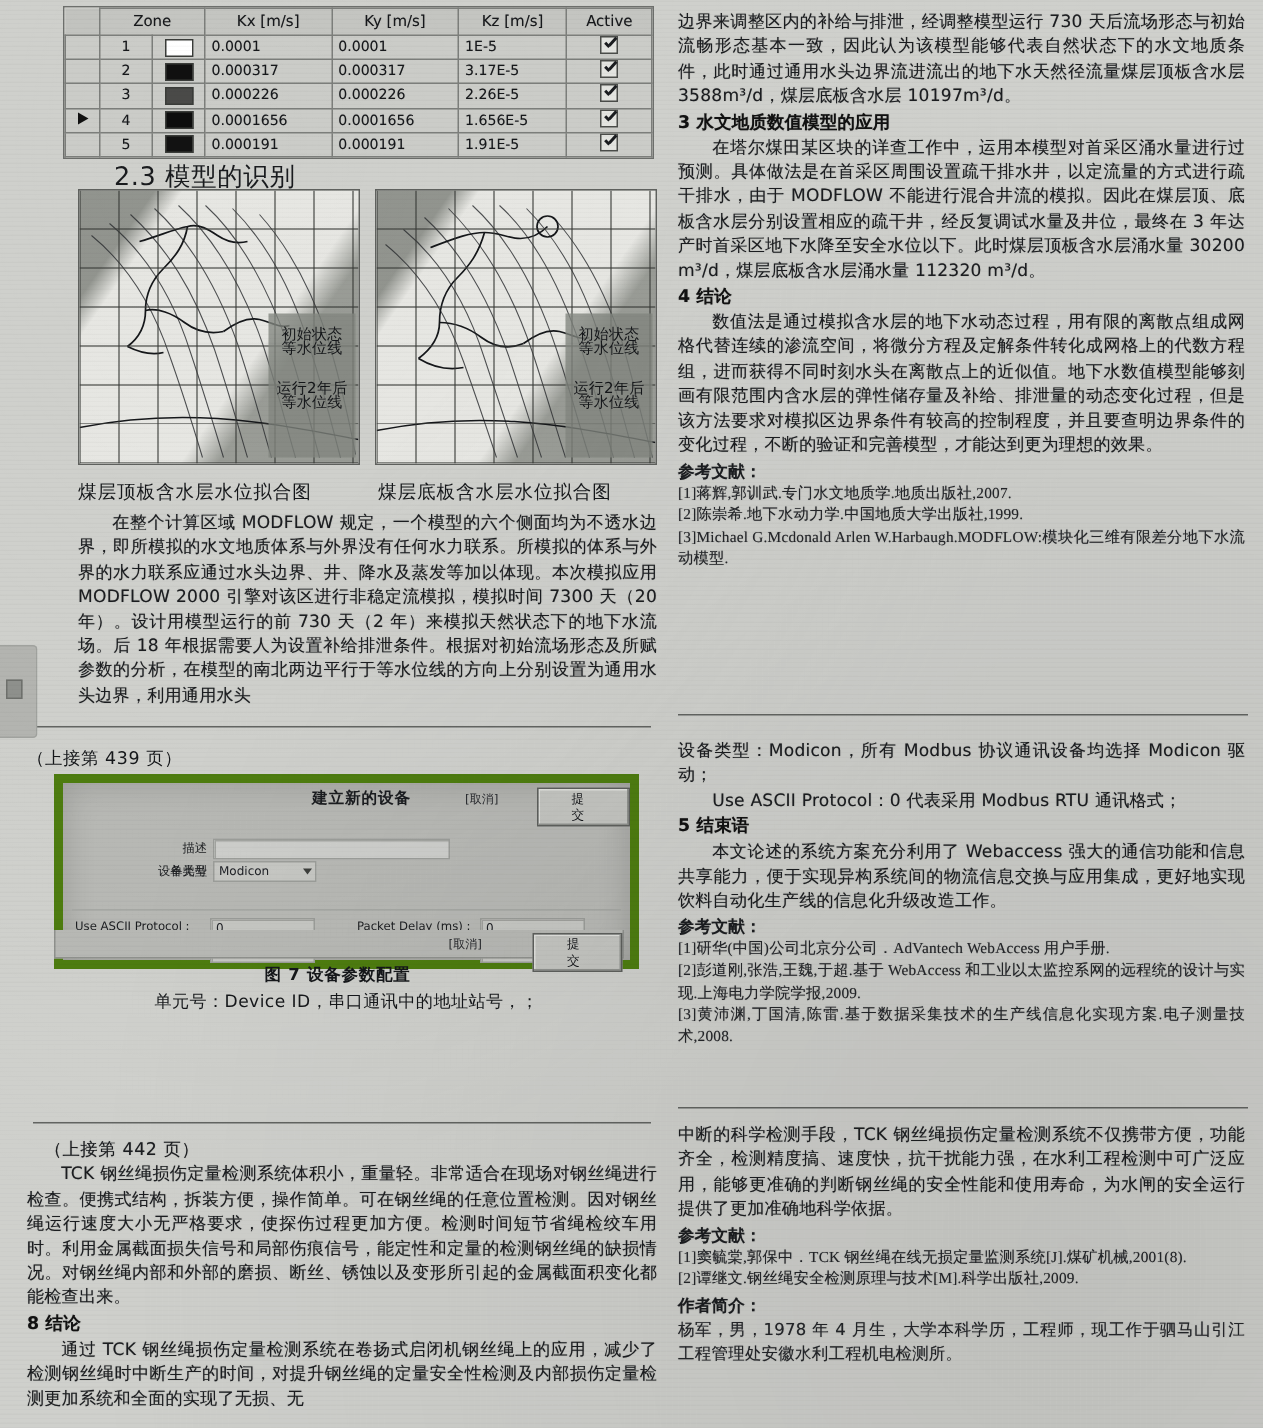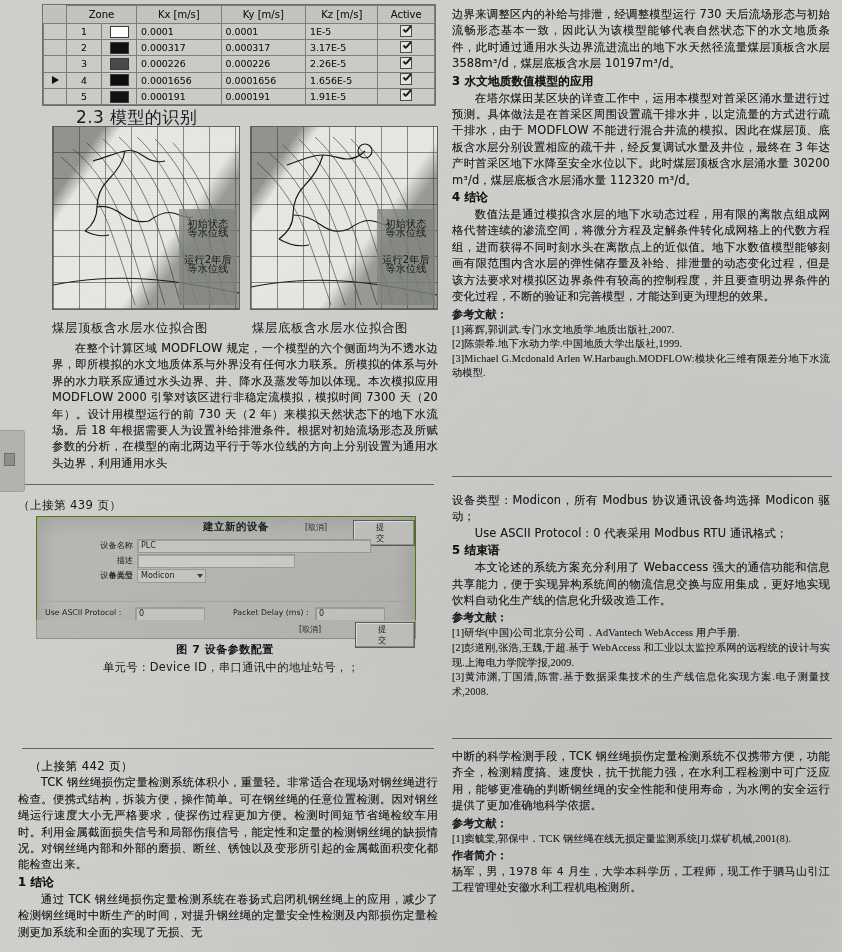--- a/index.html
+++ b/index.html
@@ -99,21 +99,21 @@
   }
 
   
   #mid-left{position:absolute;left:18px;top:498px;width:420px;}
   #mid-right{position:absolute;left:452px;top:492px;width:378px;}
   .contline{font-size:11.6px;letter-spacing:.4px;}
   .subhead{font-size:12px;letter-spacing:.5px;}
 
   .dlg{
     position:absolute;left:36px;top:516px;width:378px;height:118px;
-    background:#b7b8b4;border:1px solid #4d7c0f;
+    background:#b7b8b4;border:6px solid #4d7c0f;
     box-shadow:inset 0 0 22px rgba(0,0,0,.16);
     font-size:8.2px;color:#1a1c1f;
   }
   .dlg .hdr{position:absolute;left:0;top:2px;width:100%;height:17px;}
   .dlg .hdr .t{position:absolute;left:166px;top:1px;font-size:10.4px;font-weight:bold;letter-spacing:.6px;}
   .dlg .hdr .cancel{position:absolute;left:268px;top:3px;font-size:8px;color:#2a2c30;}
   .dlg .hdr .submit{position:absolute;left:316px;top:1px;}
   .btn{
     display:inline-block;padding:1px 22px;font-size:8.4px;background:#c3c4c0;
     border:1px solid #5d5f5c;color:#15171a;box-shadow:inset -1px -1px 0 #8f918d, inset 1px 1px 0 #dfe0dc;
@@ -313,24 +313,20 @@
 
     <div class="dlg">
       <div class="hdr">
         <div class="t">建立新的设备</div>
         <div class="cancel lnk">[取消]</div>
         <div class="submit">
           <span class="btn">提交</span>
         </div>
       </div>
 
-      <div class="frow" style="left:0;top:22px;width:372px;">
-        <div class="flbl" style="right:276px;">设备名称</div>
-        <div class="fin" style="left:100px;width:226px;">PLC</div>
-      </div>
       <div class="frow" style="left:0;top:37px;width:372px;">
         <div class="flbl" style="right:276px;">描述</div>
         <div class="fin" style="left:100px;width:150px;background:#cdcecb;"></div>
       </div>
       <div class="frow" style="left:0;top:52px;width:372px;">
         <div class="flbl" style="right:276px;">单元号</div>
         <div class="fin" style="left:100px;width:36px;">1</div>
       </div>
       <div class="frow" style="left:0;top:52px;width:372px;">
         <div class="flbl" style="right:276px;">设备类型</div>
@@ -378,29 +374,30 @@
     </div>
   </div>
 
   <div class="rule" style="left:22px;top:748px;width:412px;"></div>
   <div class="rule" style="left:452px;top:738px;width:380px;"></div>
 
   <div>
     <div id="bot-left" class="body-txt">
       <div class="contline" style="text-indent:1em;">（上接第 442 页）</div>
       <p>TCK 钢丝绳损伤定量检测系统体积小，重量轻。非常适合在现场对钢丝绳进行检查。便携式结构，拆装方便，操作简单。可在钢丝绳的任意位置检测。因对钢丝绳运行速度大小无严格要求，使探伤过程更加方便。检测时间短节省绳检绞车用时。利用金属截面损失信号和局部伤痕信号，能定性和定量的检测钢丝绳的缺损情况。对钢丝绳内部和外部的磨损、断丝、锈蚀以及变形所引起的金属截面积变化都能检查出来。</p>
-      <div class="h-sec">1 结论</div>
+      <div class="h-sec">8 结论</div>
       <p>通过 TCK 钢丝绳损伤定量检测系统在卷扬式启闭机钢丝绳上的应用，减少了检测钢丝绳时中断生产的时间，对提升钢丝绳的定量安全性检测及内部损伤定量检测更加系统和全面的实现了无损、无</p>
     </div>
 
     <div id="bot-right" class="body-txt">
       <p class="noind">中断的科学检测手段，TCK 钢丝绳损伤定量检测系统不仅携带方便，功能齐全，检测精度搞、速度快，抗干扰能力强，在水利工程检测中可广泛应用，能够更准确的判断钢丝绳的安全性能和使用寿命，为水闸的安全运行提供了更加准确地科学依据。</p>
       <div class="ref-head" style="margin-top:2px;">参考文献：</div>
       <div class="refs">
         <div>[1]窦毓棠,郭保中．TCK 钢丝绳在线无损定量监测系统[J].煤矿机械,2001(8).</div>
+        <div>[2]谭继文.钢丝绳安全检测原理与技术[M].科学出版社,2009.</div>
       </div>
       <div class="ref-head" style="margin-top:2px;">作者简介：</div>
       <div class="refs" style="font-size:11px;line-height:16px;">杨军，男，1978 年 4 月生，大学本科学历，工程师，现工作于驷马山引江工程管理处安徽水利工程机电检测所。</div>
     </div>
   </div>
 
 </div>
 
 <div class="grain"></div>
 

